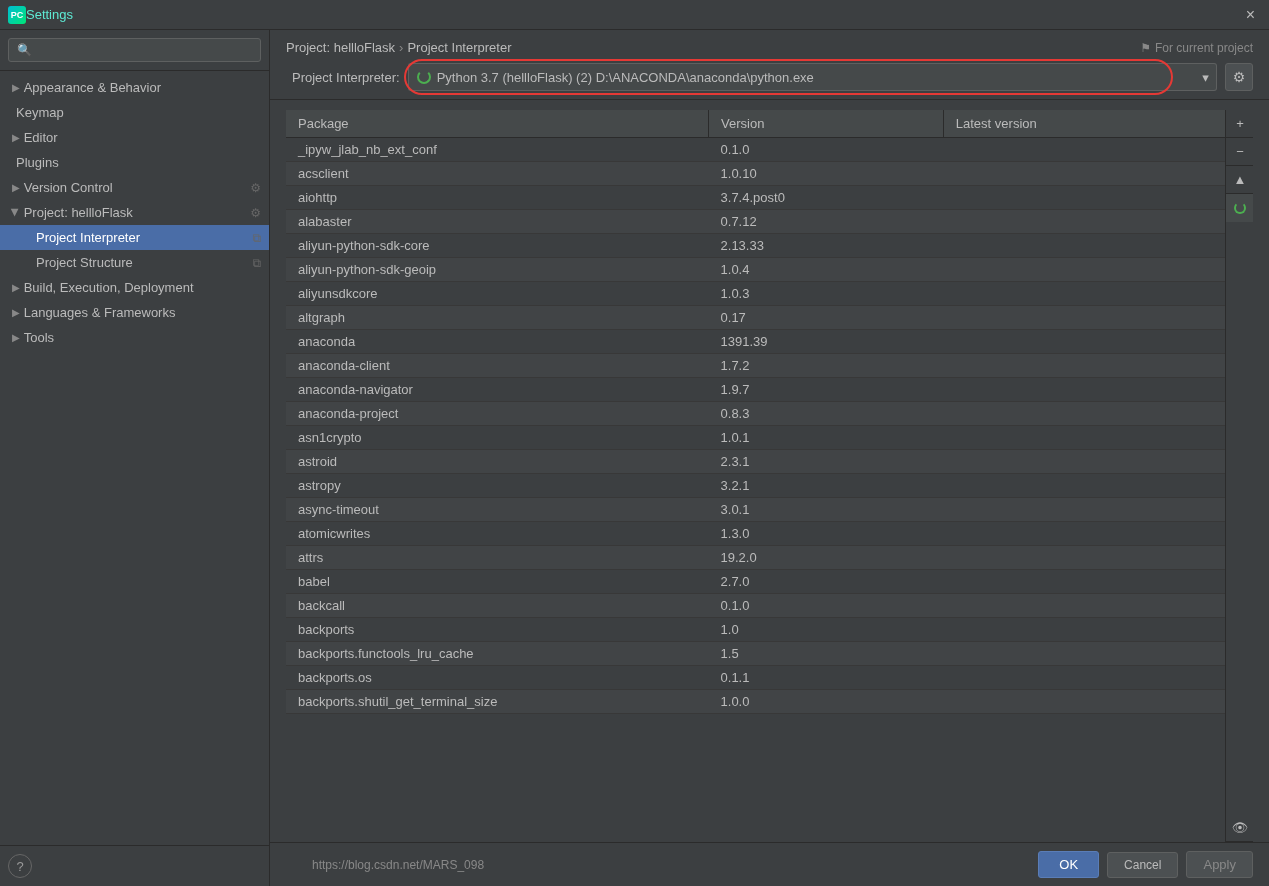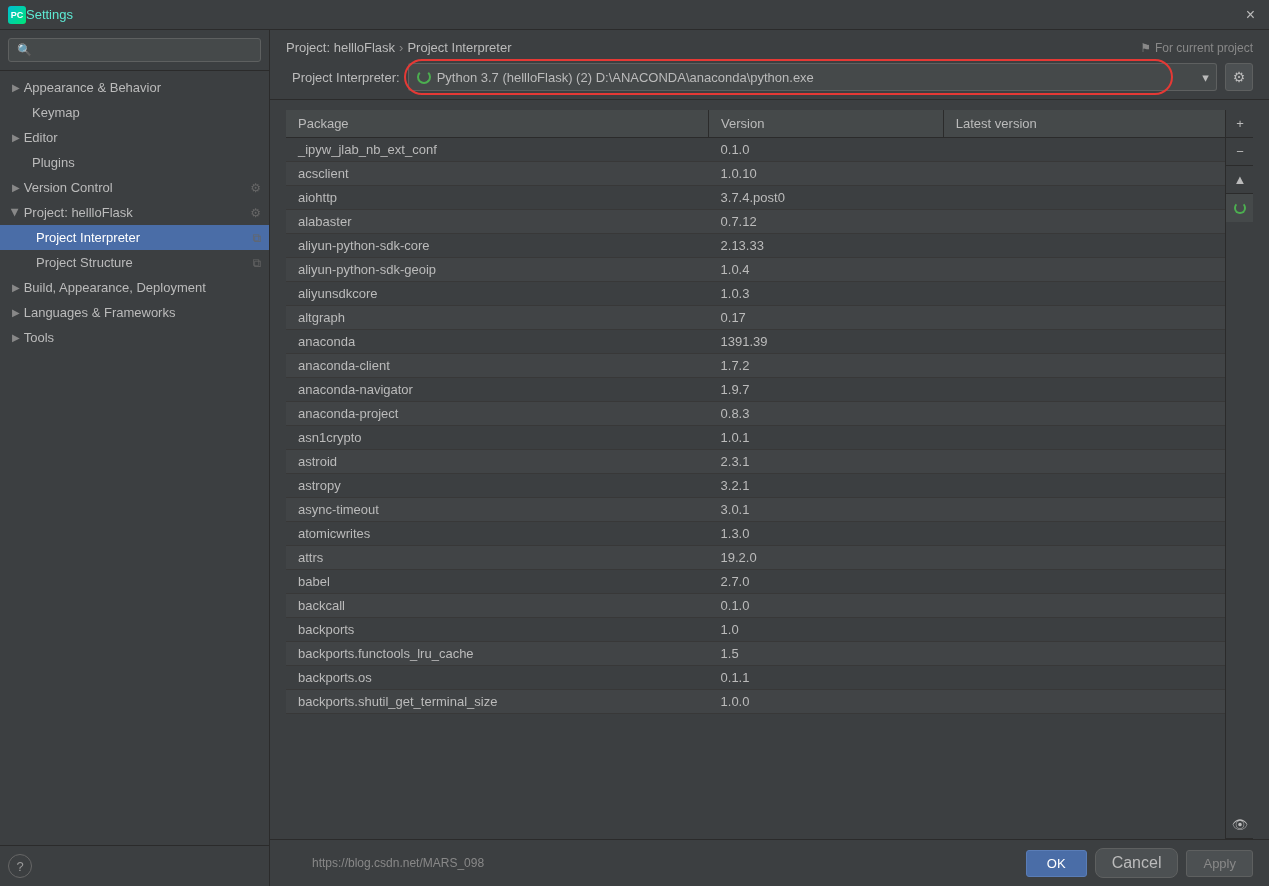--- a/index.html
+++ b/index.html
@@ -108,21 +108,21 @@
       margin-right: 4px;
       font-size: 10px;
       color: #888;
     }
     .nav-item .nav-icon {
       margin-left: auto;
       color: #666;
       font-size: 12px;
     }
 
-    .nav-indent-1 { padding-left: 32px; }
+    .nav-indent-1 { padding-left: 16px; }
     .nav-indent-2 { padding-left: 36px; }
 
     
     .sidebar-bottom {
       padding: 8px;
       border-top: 1px solid #2b2b2b;
     }
     .help-btn {
       width: 24px;
       height: 24px;
@@ -317,23 +317,23 @@
       padding: 5px 20px;
       border-radius: 3px;
       cursor: pointer;
       font-size: 13px;
     }
     .btn-cancel {
       background: #4c5052;
       border: 1px solid #5e6060;
       color: #bbbbbb;
       padding: 5px 16px;
-      border-radius: 8px;
-      cursor: pointer;
-      font-size: 16px;
+      border-radius: 3px;
+      cursor: pointer;
+      font-size: 12px;
     }
     .btn-apply {
       background: #4c5052;
       border: 1px solid #5e6060;
       color: #888;
       padding: 5px 16px;
       border-radius: 3px;
       cursor: pointer;
       font-size: 13px;
     }
@@ -415,21 +415,21 @@
         <span class="nav-icon">⧉</span>
       </div>
 
       <div class="nav-item nav-indent-2">
         <span>Project Structure</span>
         <span class="nav-icon">⧉</span>
       </div>
 
       <div class="nav-item">
         <span class="expand-arrow">▶</span>
-        <span>Build, Appearance, Deployment</span>
+        <span>Build, Execution, Deployment</span>
       </div>
 
       <div class="nav-item">
         <span class="expand-arrow">▶</span>
         <span>Languages &amp; Frameworks</span>
       </div>
 
       <div class="nav-item">
         <span class="expand-arrow">▶</span>
         <span>Tools</span>

